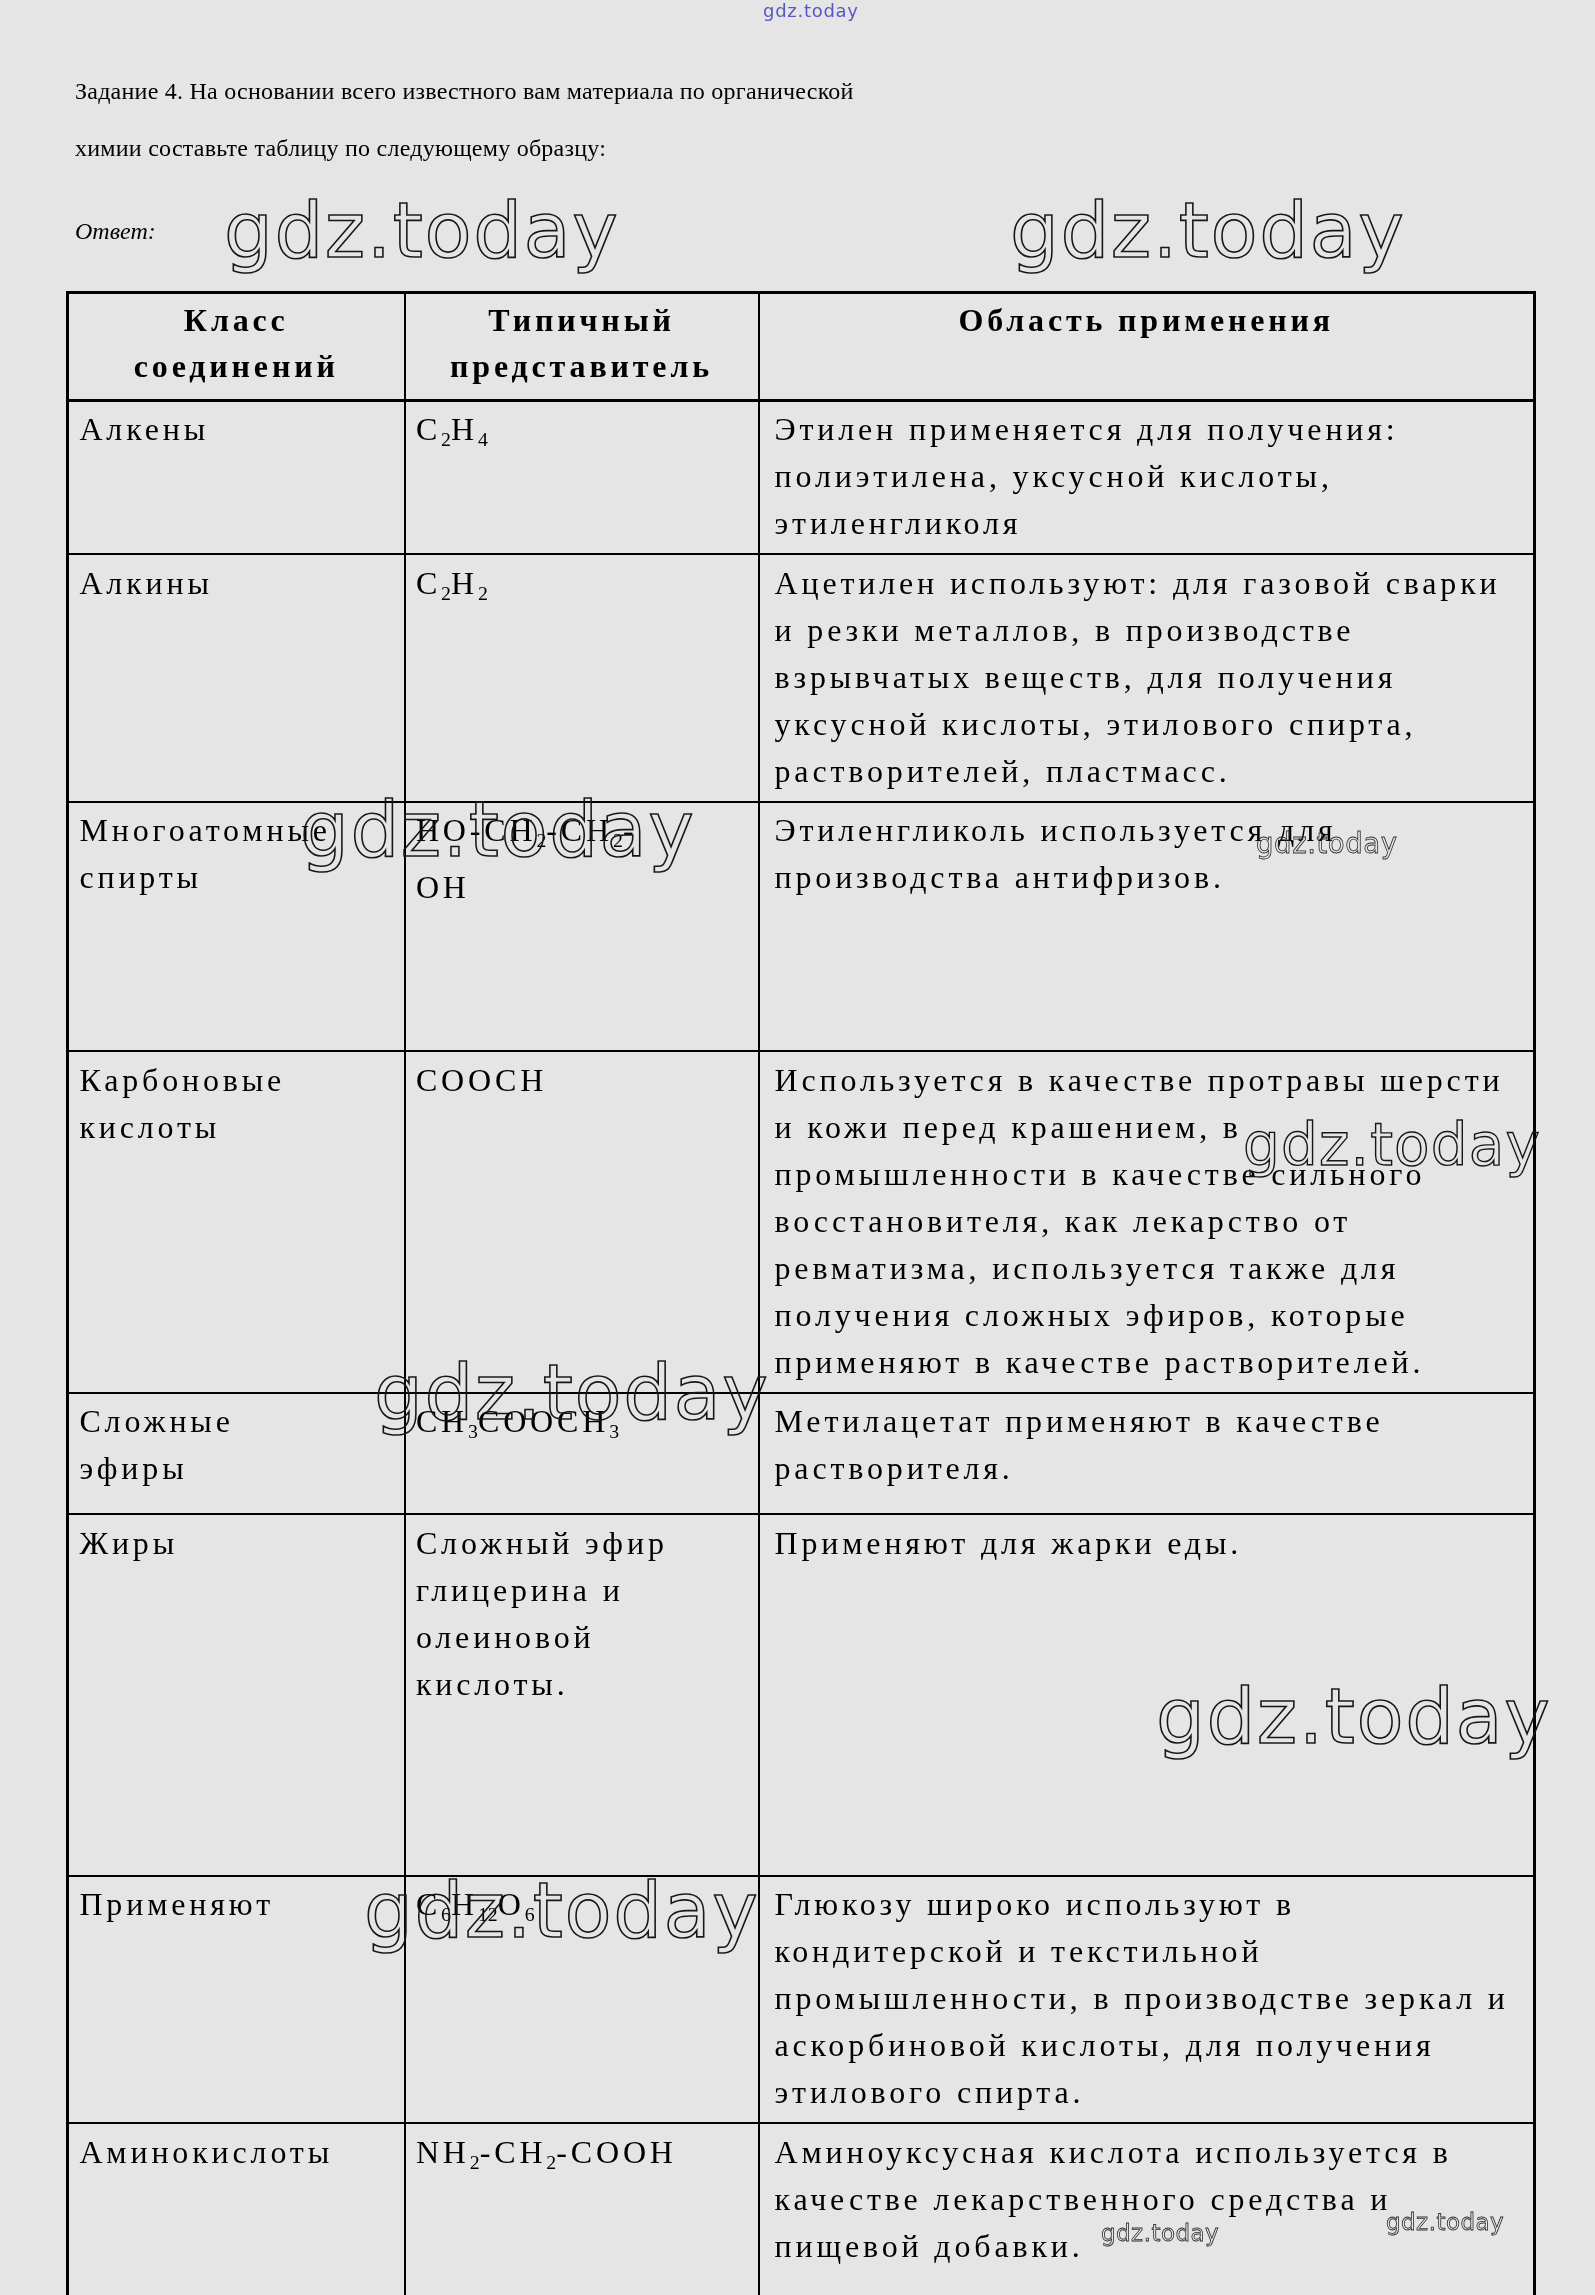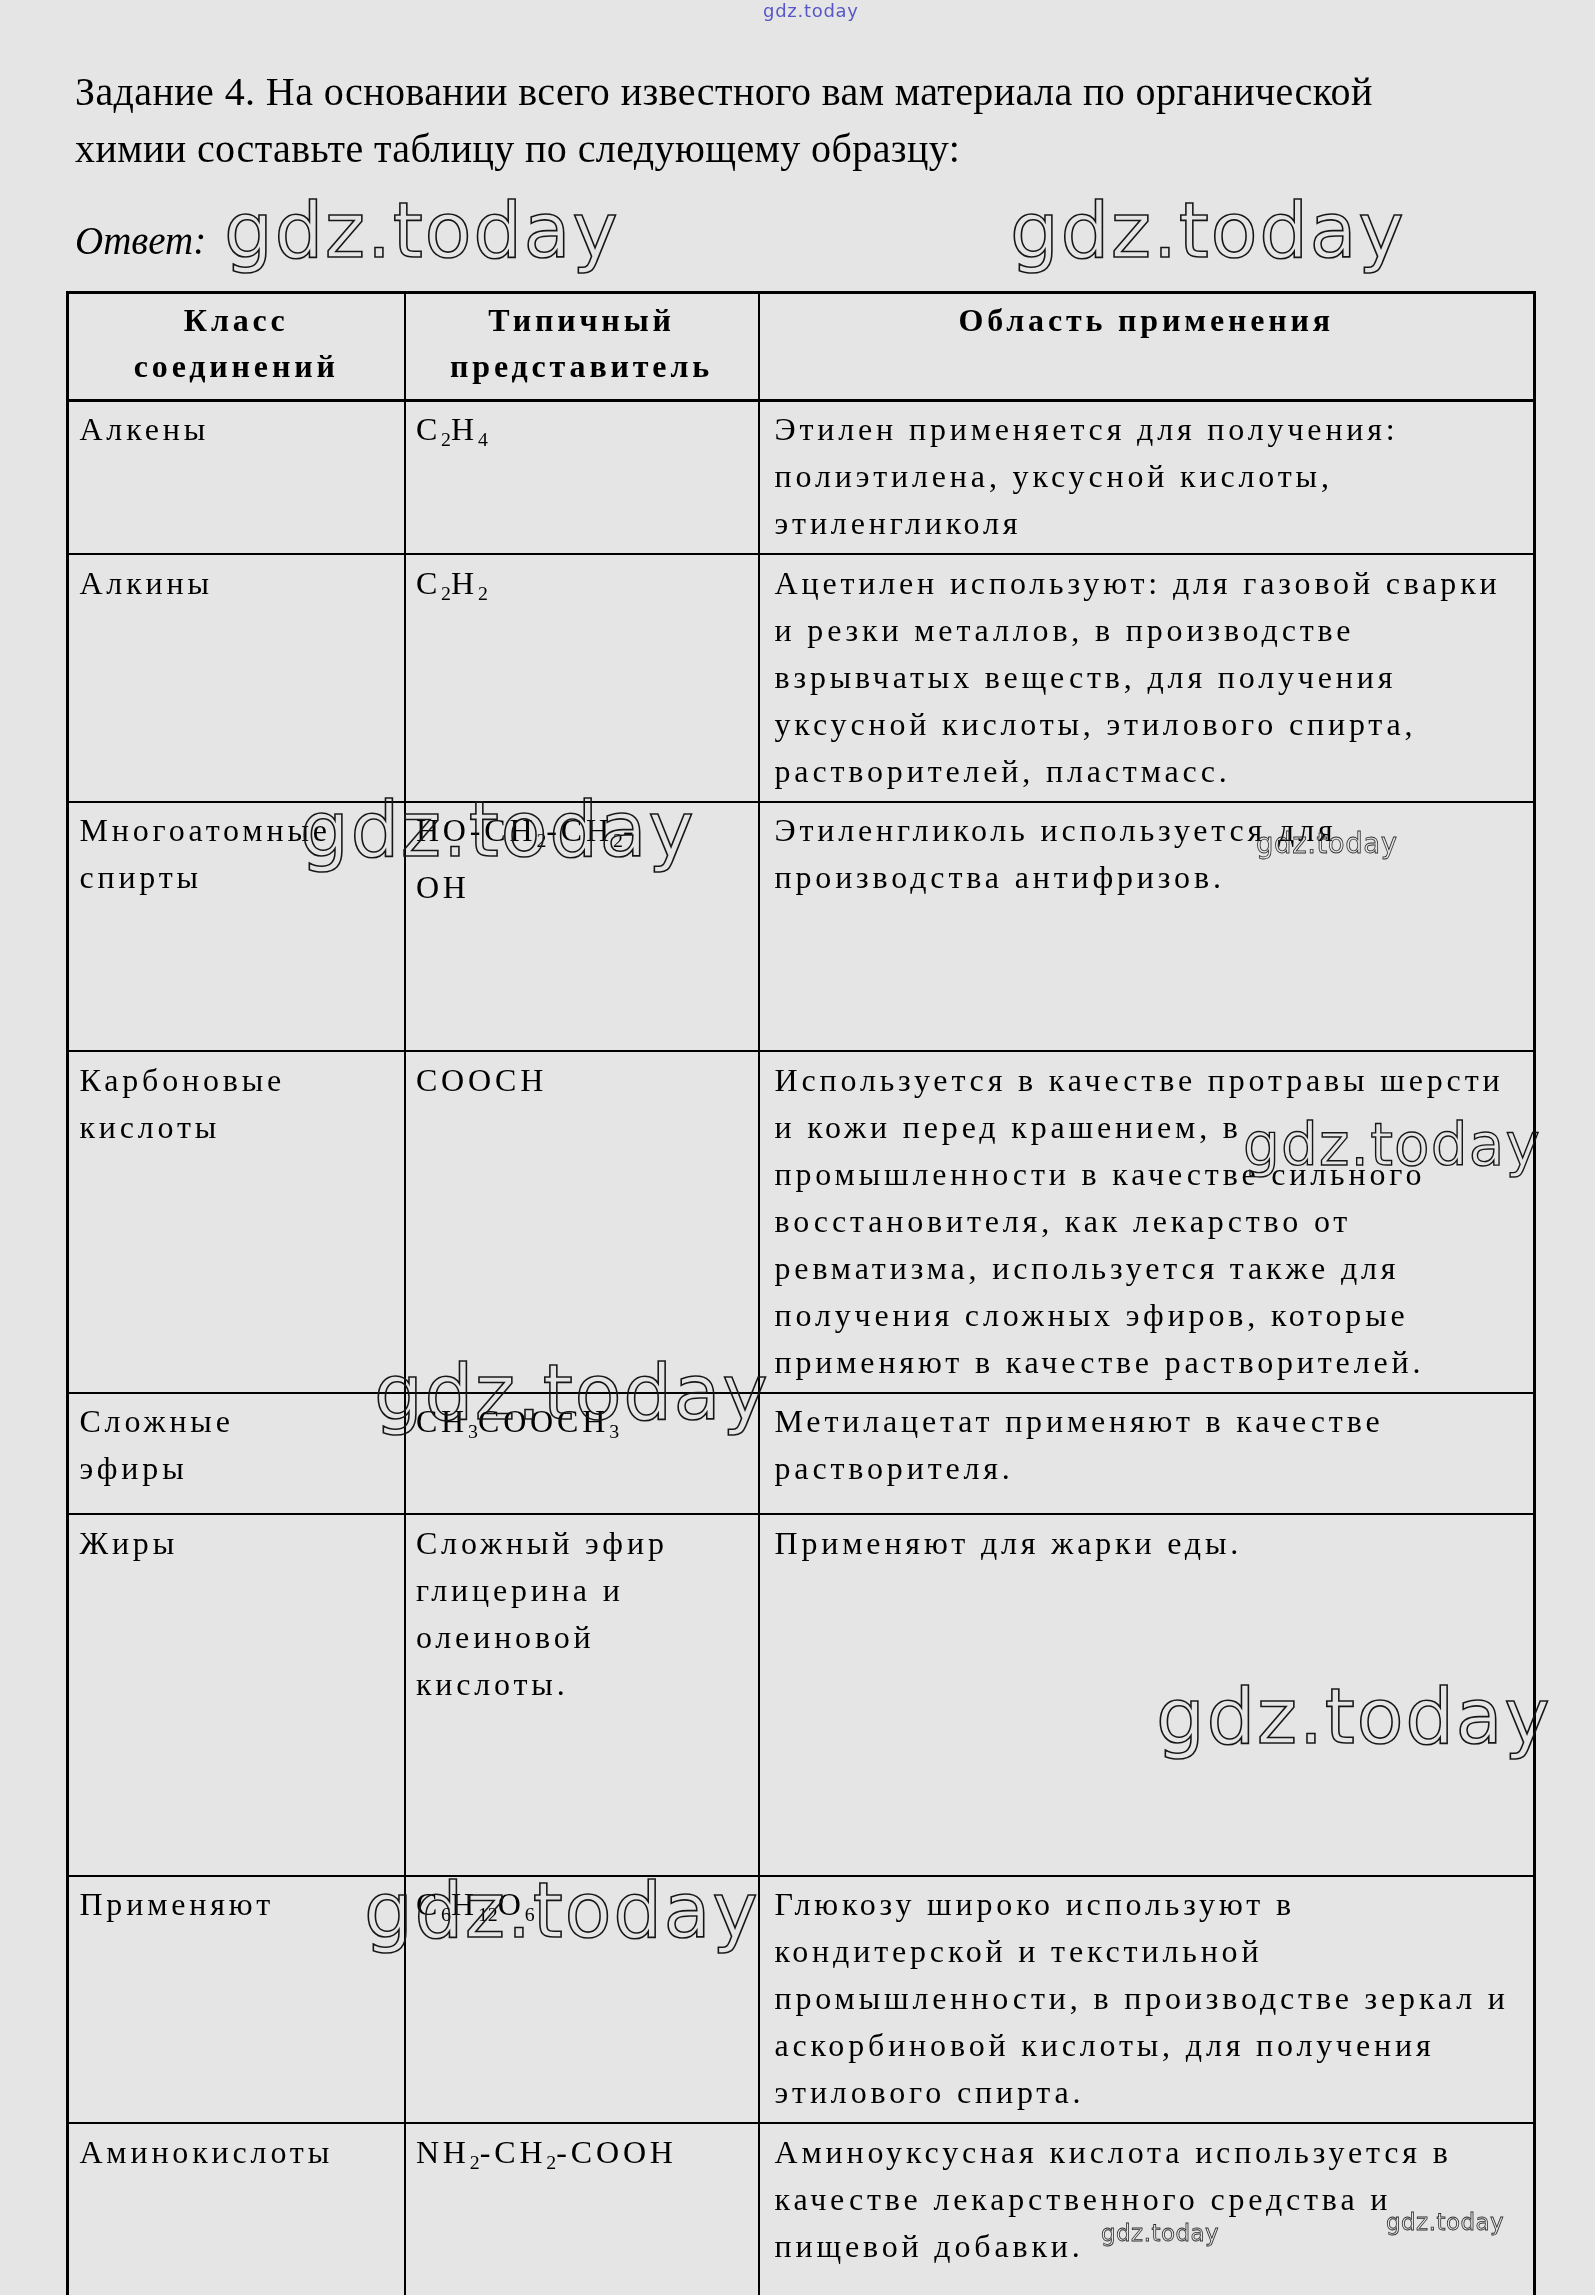--- a/index.html
+++ b/index.html
@@ -6,28 +6,28 @@
   .page {
     position:relative;
     width:1596px; height:2295px;
     background:#e5e5e5;
     overflow:hidden;
     font-family:"Liberation Serif","DejaVu Serif",serif;
     color:#000;
   }
   .task {
     position:absolute; left:75px; top:63px;
-    font-size:40px; line-height:57px;
+    font-size:24px; line-height:57px;
     letter-spacing:0.01em;
     width:1453px;
     font-family:Liberation Serif, serif;
   }
   .answer-label {
     position:absolute; left:75px; top:218px;
-    font-size:39px; font-style:italic;
+    font-size:24px; font-style:italic;
   }
   table.apps {
     position:absolute; left:66px; top:291px;
     border-collapse:collapse; table-layout:fixed;
     font-size:32px; line-height:47px;
     letter-spacing:0.12em;
   }
   table.apps, table.apps td, table.apps th { border:2.2px solid #000; }
   table.apps { border-width:3px; }
   table.apps thead th { border-bottom-width:3px; }

